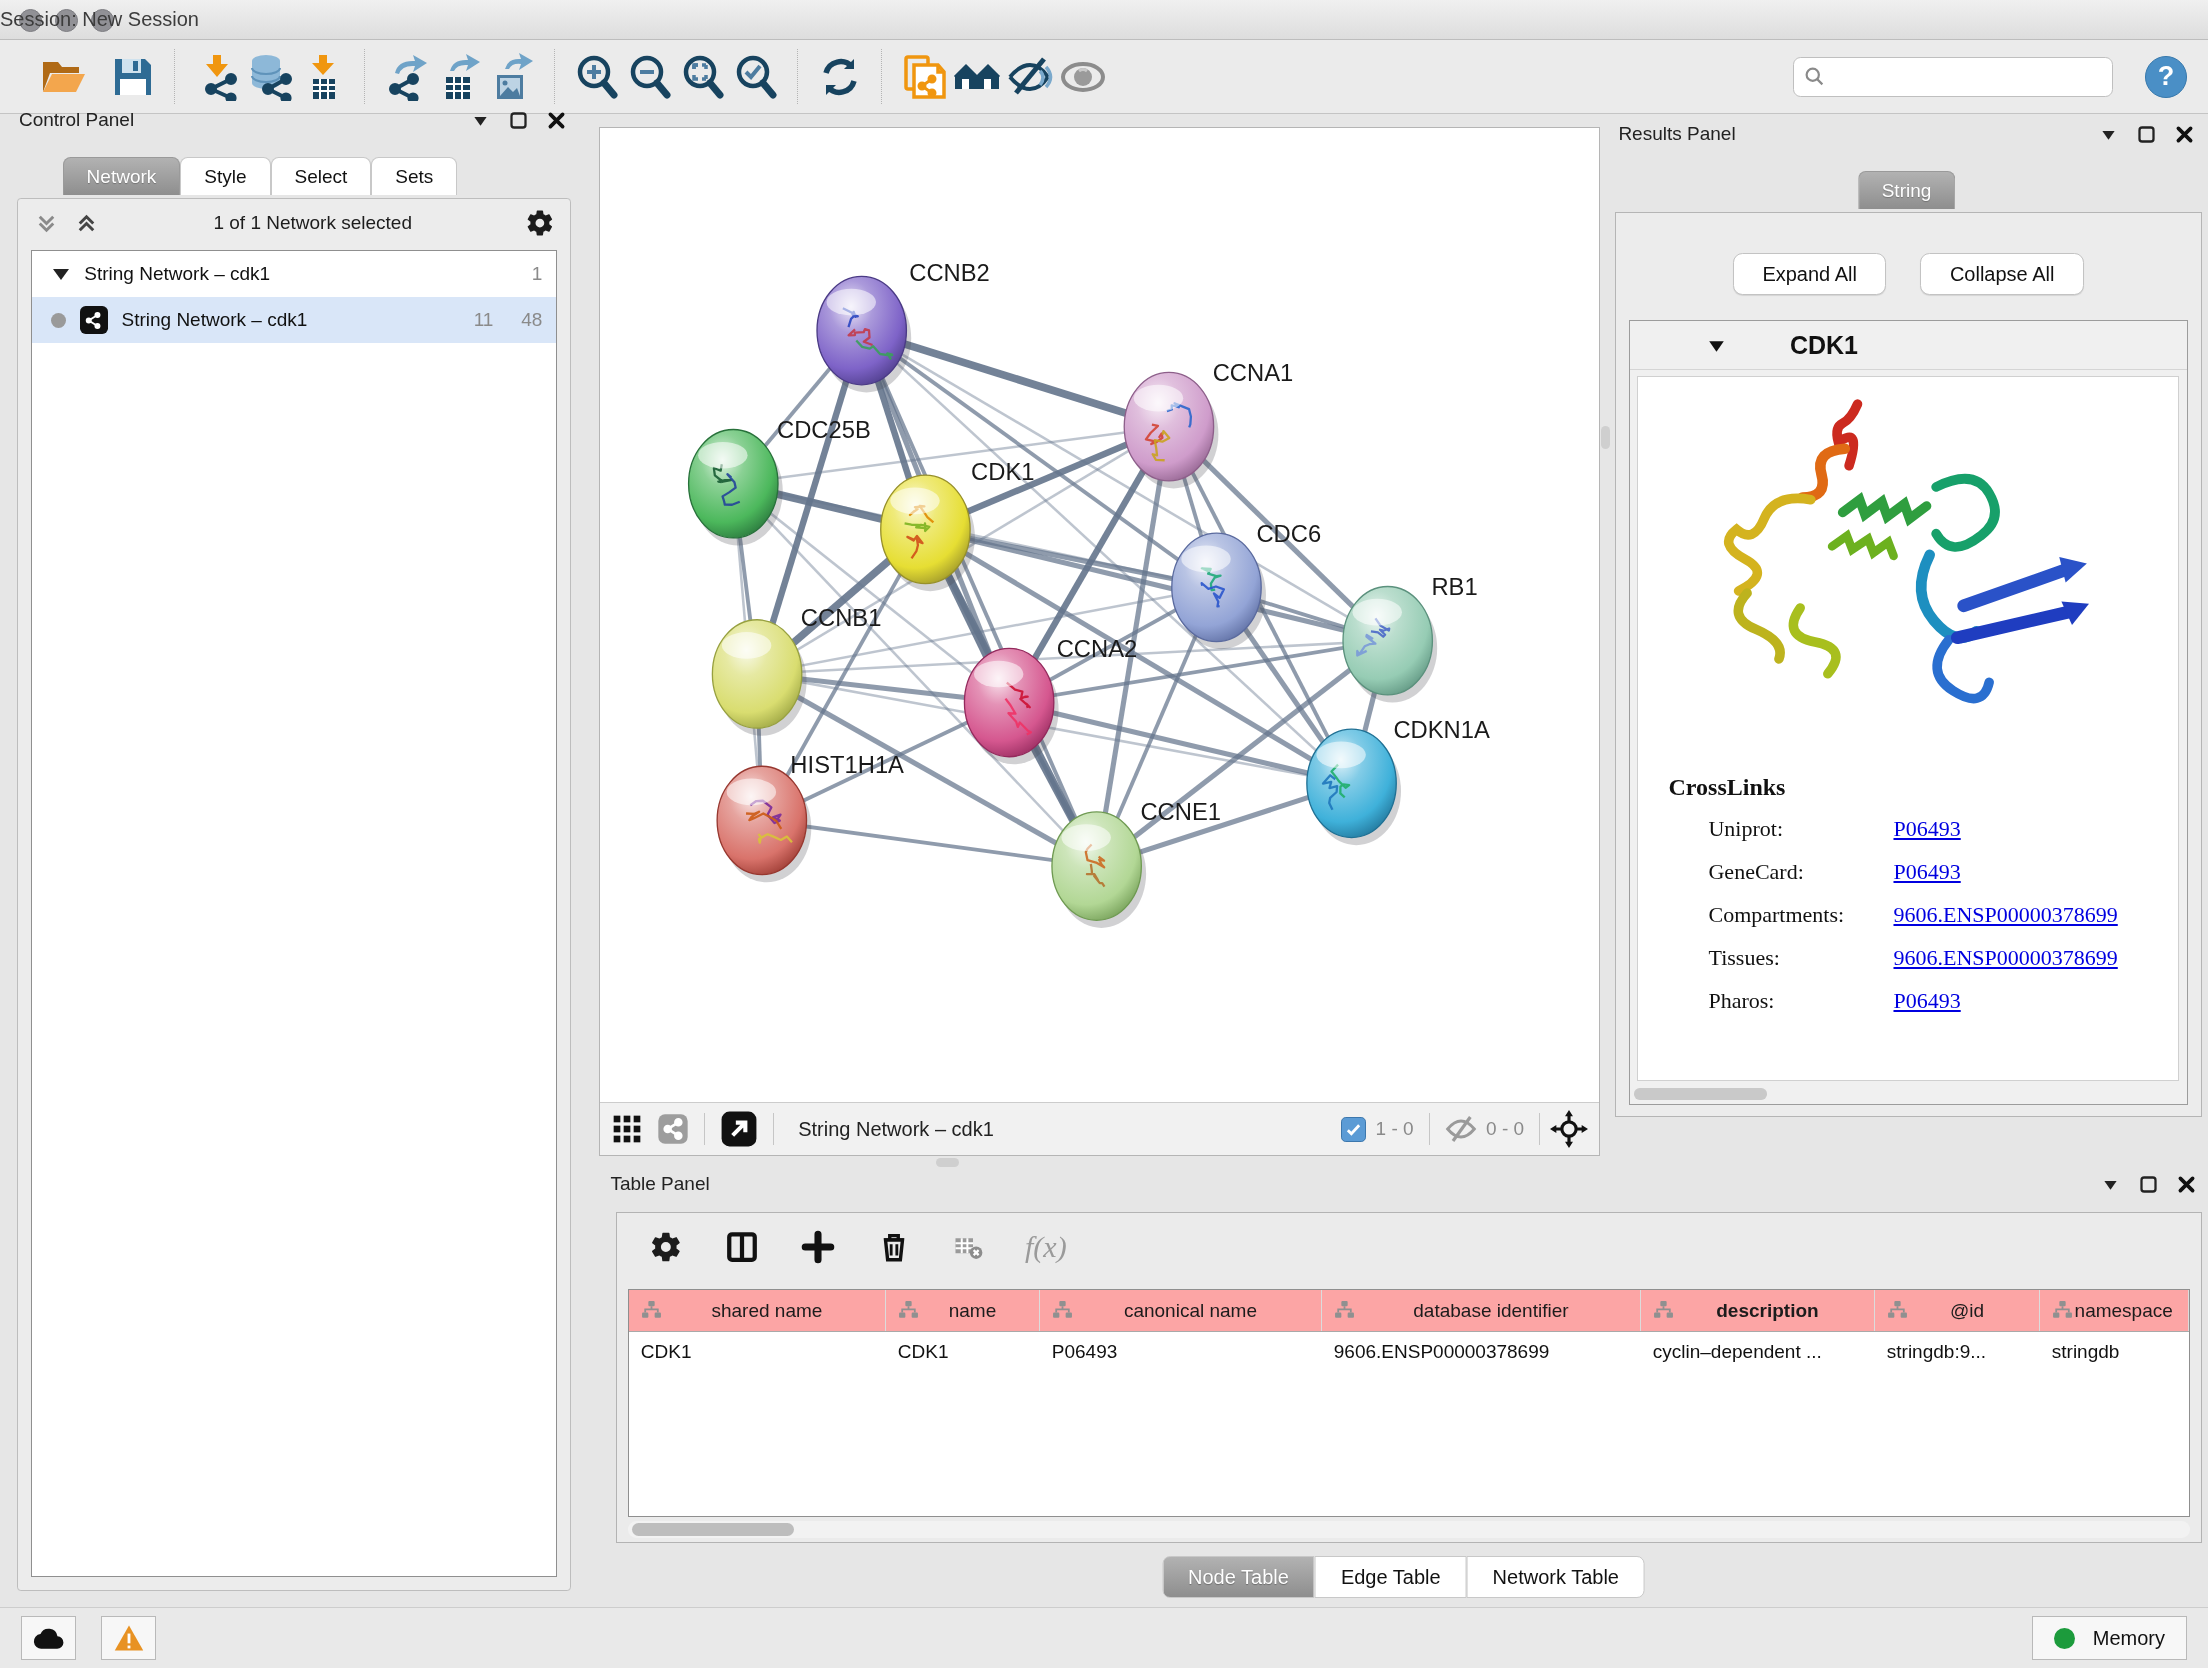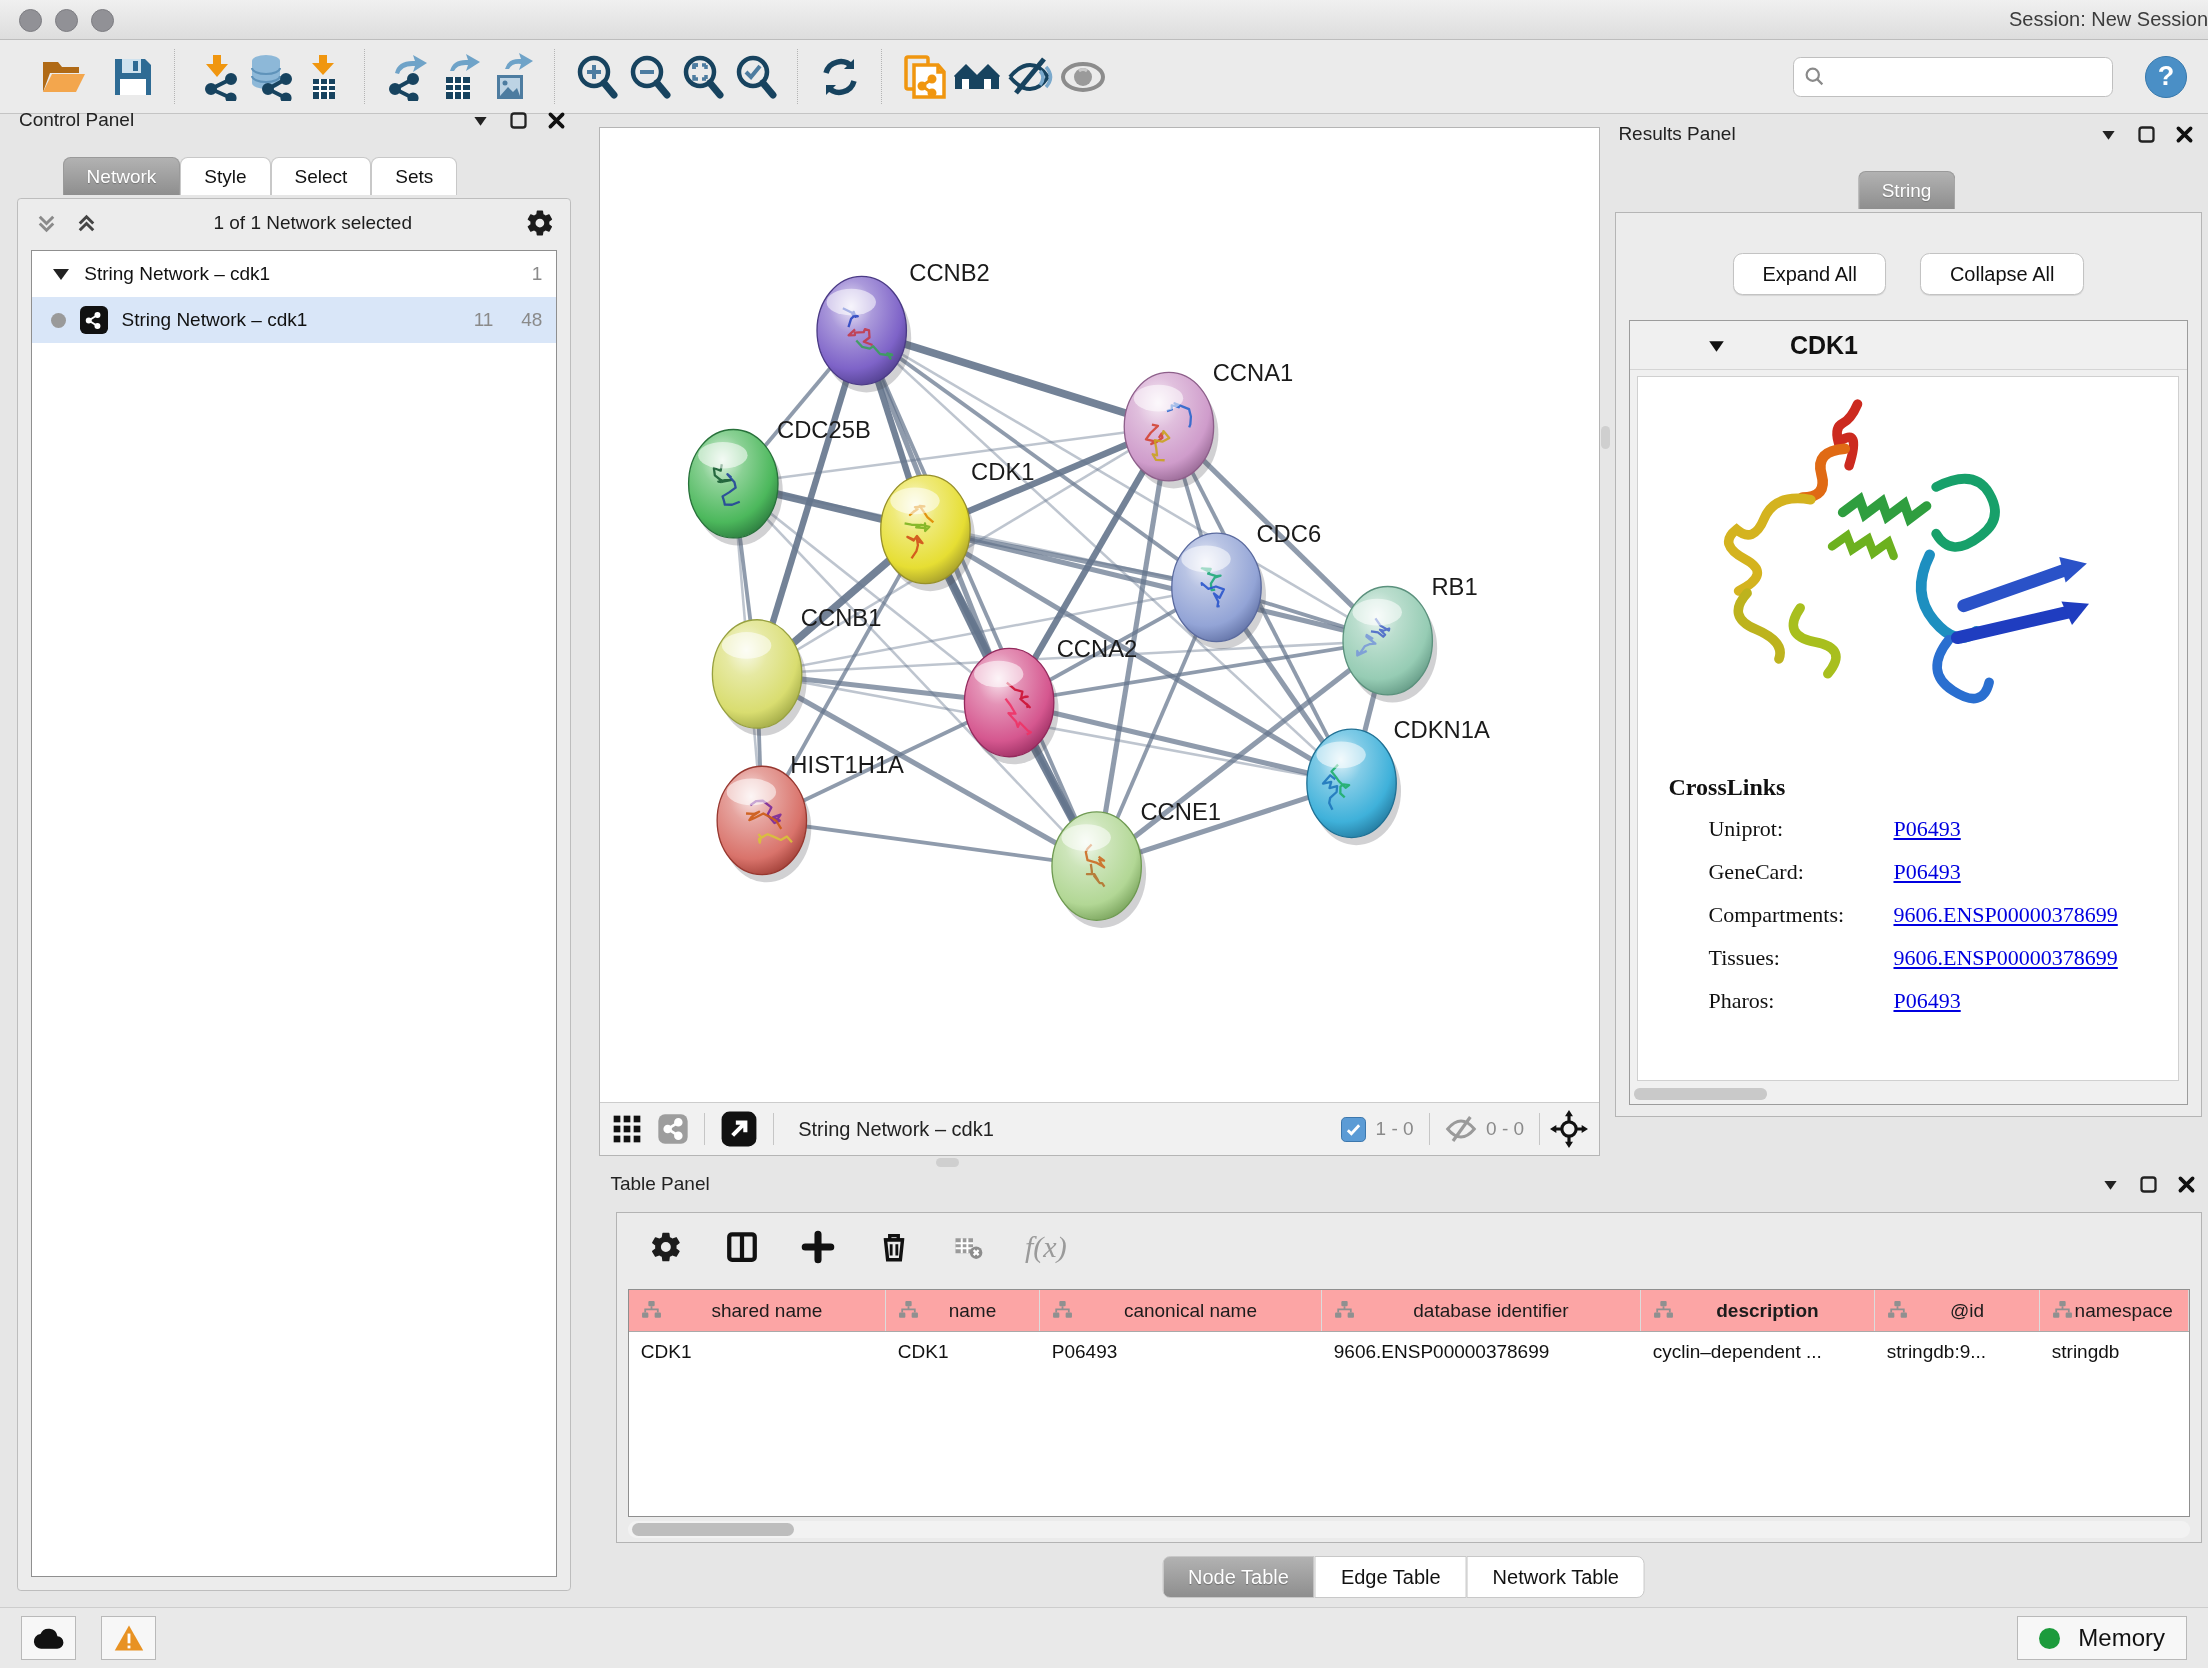--- a/index.html
+++ b/index.html
@@ -5,21 +5,21 @@
   * { margin:0; padding:0; box-sizing:border-box; }
   body { background:#d9d9d9; font-family:"Liberation Sans","DejaVu Sans",sans-serif; }
   .window { position:relative; width:2208px; height:1668px; background:#e6e6e6; overflow:hidden; }
 
   
   .titlebar { position:absolute; left:0; top:0; width:100%; height:40px;
     background:linear-gradient(#f0f0f0,#dddddd); border-bottom:1px solid #bdbdbd; }
   .traffic { position:absolute; top:8.6px; width:23px; height:23px; border-radius:50%;
     background:#919196; border:1px solid #7d7d82; }
   .t1{left:19px;} .t2{left:55px;} .t3{left:91px;}
-  .win-title { position:absolute; width:100%; text-align:right; top:7.6px; font-size:20px; color:#3c3c3c; }
+  .win-title { position:absolute; width:100%; text-align:left; top:7.6px; font-size:20px; color:#3c3c3c; }
 
   
   .toolbar { position:absolute; left:0; top:40px; width:100%; height:74px; background:#ebebeb;
     border-bottom:1px solid #c4c4c4; display:flex; align-items:center; padding:0 21px 0 36px; }
   .tool { width:53px; height:55px; display:flex; align-items:center; justify-content:center; cursor:pointer; }
   .tool svg { width:48px; height:48px; }
   .tsep { width:0; height:55px; border-left:1.9px dotted #b4b4b4; margin:0 15px; }
   .gap-s { width:17px; }
   .spacer { flex:1; }
   .searchbox { width:320px; height:40px; background:#fff; border:1.9px solid #bfbfbf; border-radius:7.6px;
@@ -118,21 +118,21 @@
   .btabs:first-child { border-radius:7.6px 0 0 7.6px; }
   .btabs:last-child { border-radius:0 7.6px 7.6px 0; }
   .btabs.sel { background:linear-gradient(#b2b2b2,#8e8e8e); color:#fff; text-shadow:0 1px 1px rgba(0,0,0,.3); }
 
   
   .status { position:absolute; left:0; bottom:0; width:100%; height:61px; background:#e9e9e9;
     border-top:1px solid #cdcdcd; display:flex; align-items:center; padding:0 21px; }
   .sbtn { width:55px; height:44px; background:#f7f7f7; border:1.9px solid #b9b9b9;
     display:flex; align-items:center; justify-content:center; margin-right:25px; cursor:pointer; }
   .membtn { margin-left:auto; height:44px; background:#f7f7f7; border:1.9px solid #b9b9b9;
-    display:flex; align-items:center; padding:0 21px; gap:18px; font-size:24px; color:#111; cursor:pointer; }
+    display:flex; align-items:center; padding:0 21px; gap:18px; font-size:20px; color:#111; cursor:pointer; }
   .memdot { width:21px; height:21px; border-radius:50%; background:#1c9b3c; }
 
   .splitdot-v { position:absolute; width:8.6px; height:23px; border-radius:4.8px; background:#cfcfcf; }
   .splitdot-h { position:absolute; width:23px; height:8.6px; border-radius:4.8px; background:#cfcfcf; }
 </style>
 </head>
 <body>
 
 <div class="window">
 

